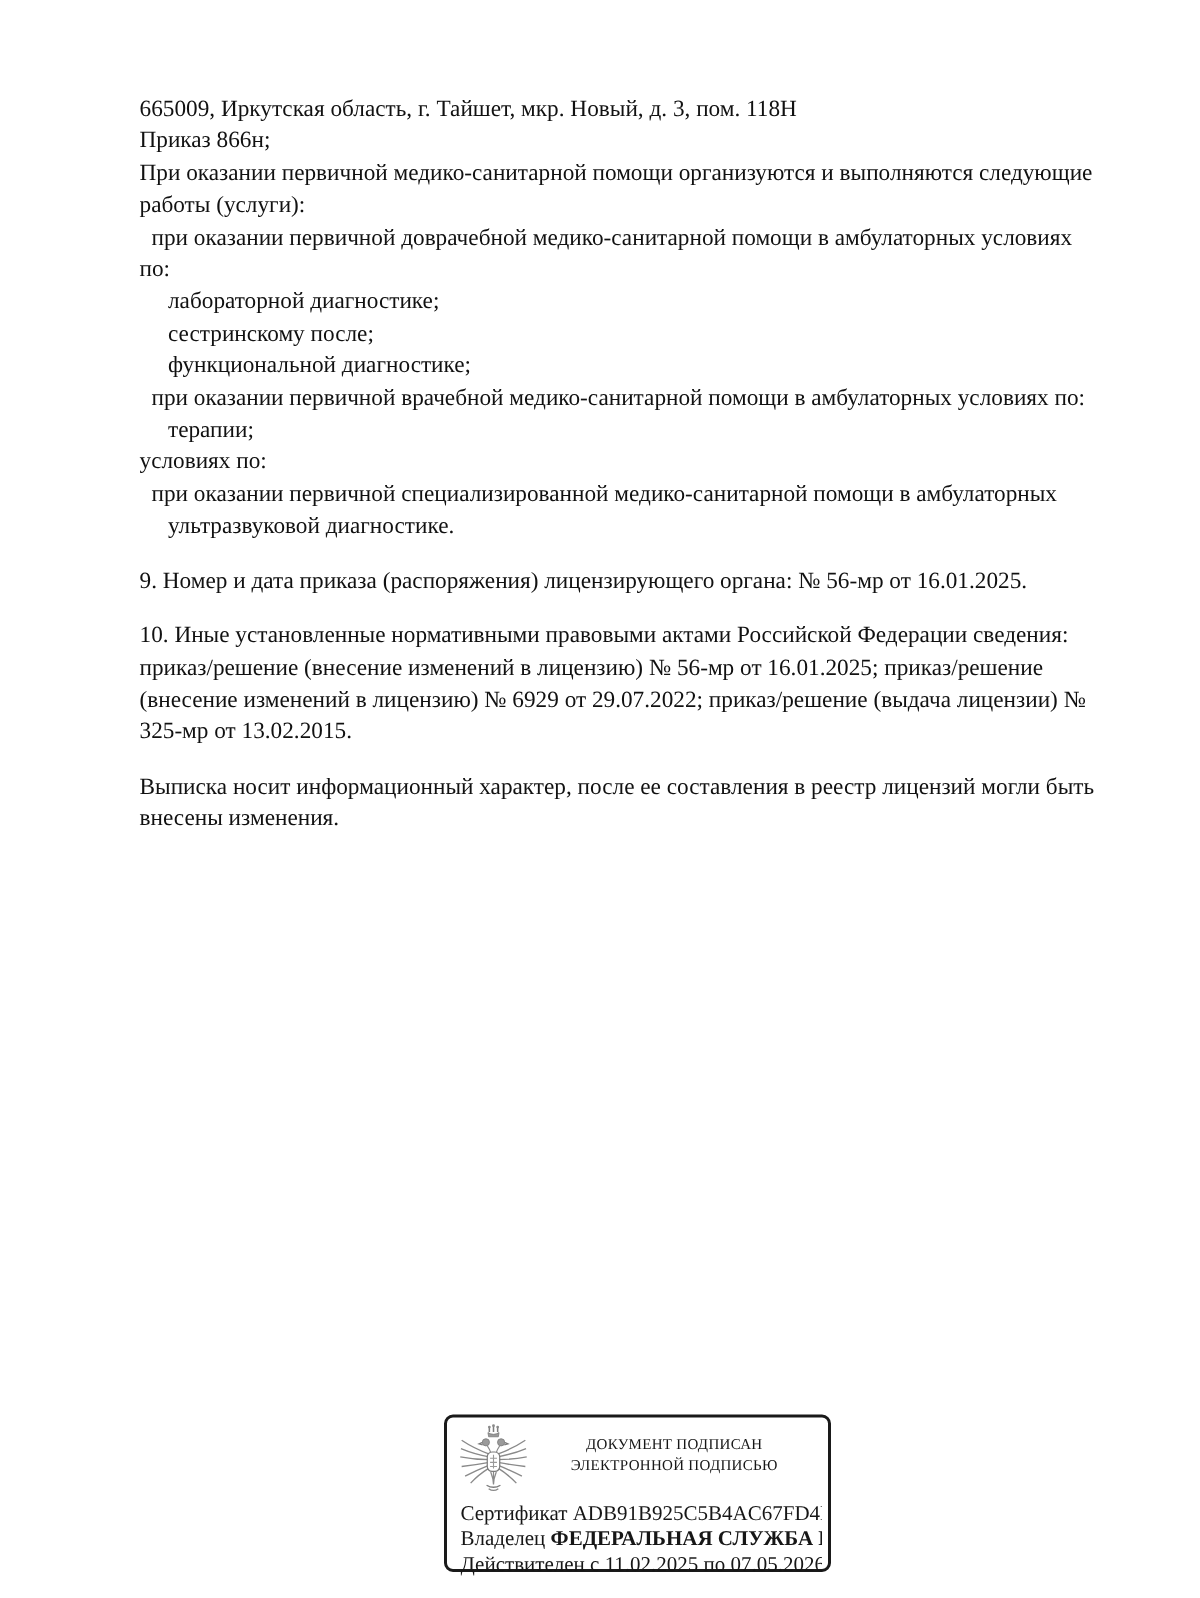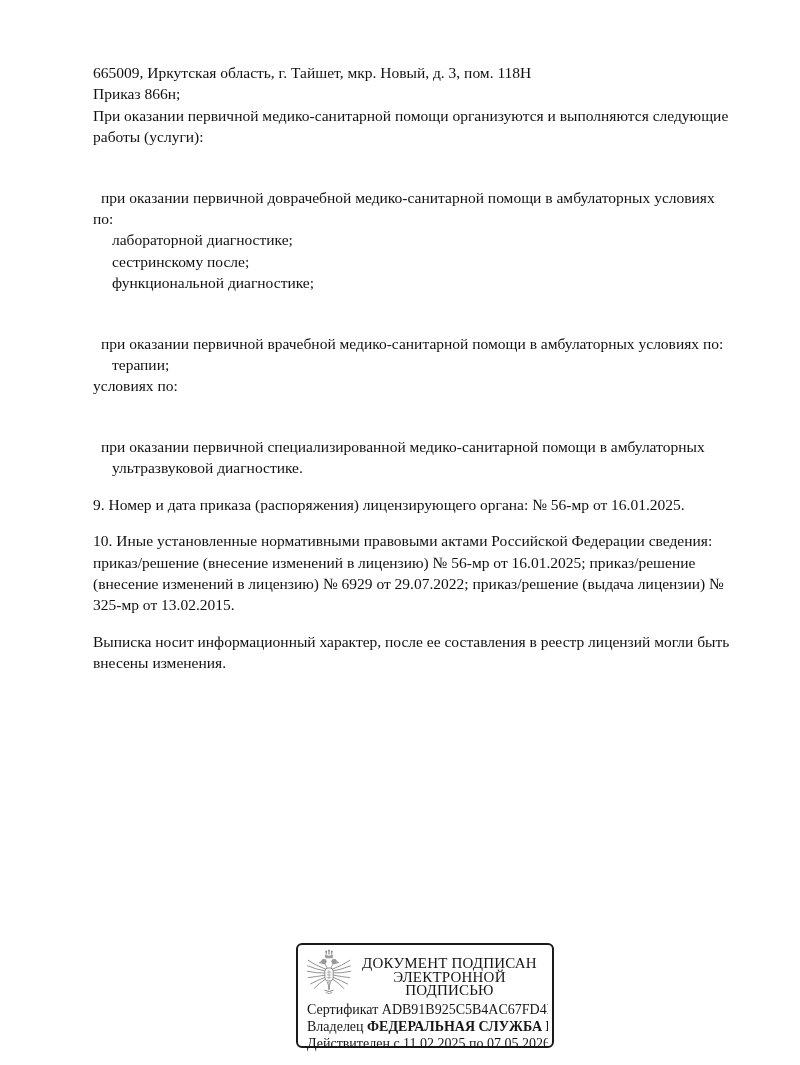--- a/index.html
+++ b/index.html
@@ -18,21 +18,21 @@
   .doc-text {
     position: absolute;
     left: 93px;
     top: 62px;
     width: 668px;
     font-size: 15.5px;
     line-height: 21.4px;
   }
   .line { white-space: nowrap; }
   .ind0 { padding-left: 0; }
-  .ind1 { padding-left: 8px; margin-top: 39px; }
+  .ind1 { padding-left: 8px; }
   .ind2 { padding-left: 19px; }
   .blank { height: 15px; }
 
   
   .stamp {
     position: absolute;
     left: 296px;
     top: 943px;
     width: 258px;
     height: 105px;
@@ -44,21 +44,21 @@
   .stamp-top {
     display: flex;
     align-items: flex-start;
     padding: 4px 6px 0 7px;
     height: 52px;
   }
   .stamp-emblem { flex: 0 0 auto; }
   .stamp-title {
     flex: 1 1 auto;
     text-align: center;
-    font-size: 15px;
+    font-size: 10px;
     line-height: 13.5px;
     padding-top: 8px;
     letter-spacing: 0.2px;
     color: #161616;
   }
   .stamp-lines {
     padding: 1px 4px 0 9px;
     font-size: 14px;
     line-height: 16.9px;
     color: #161616;

